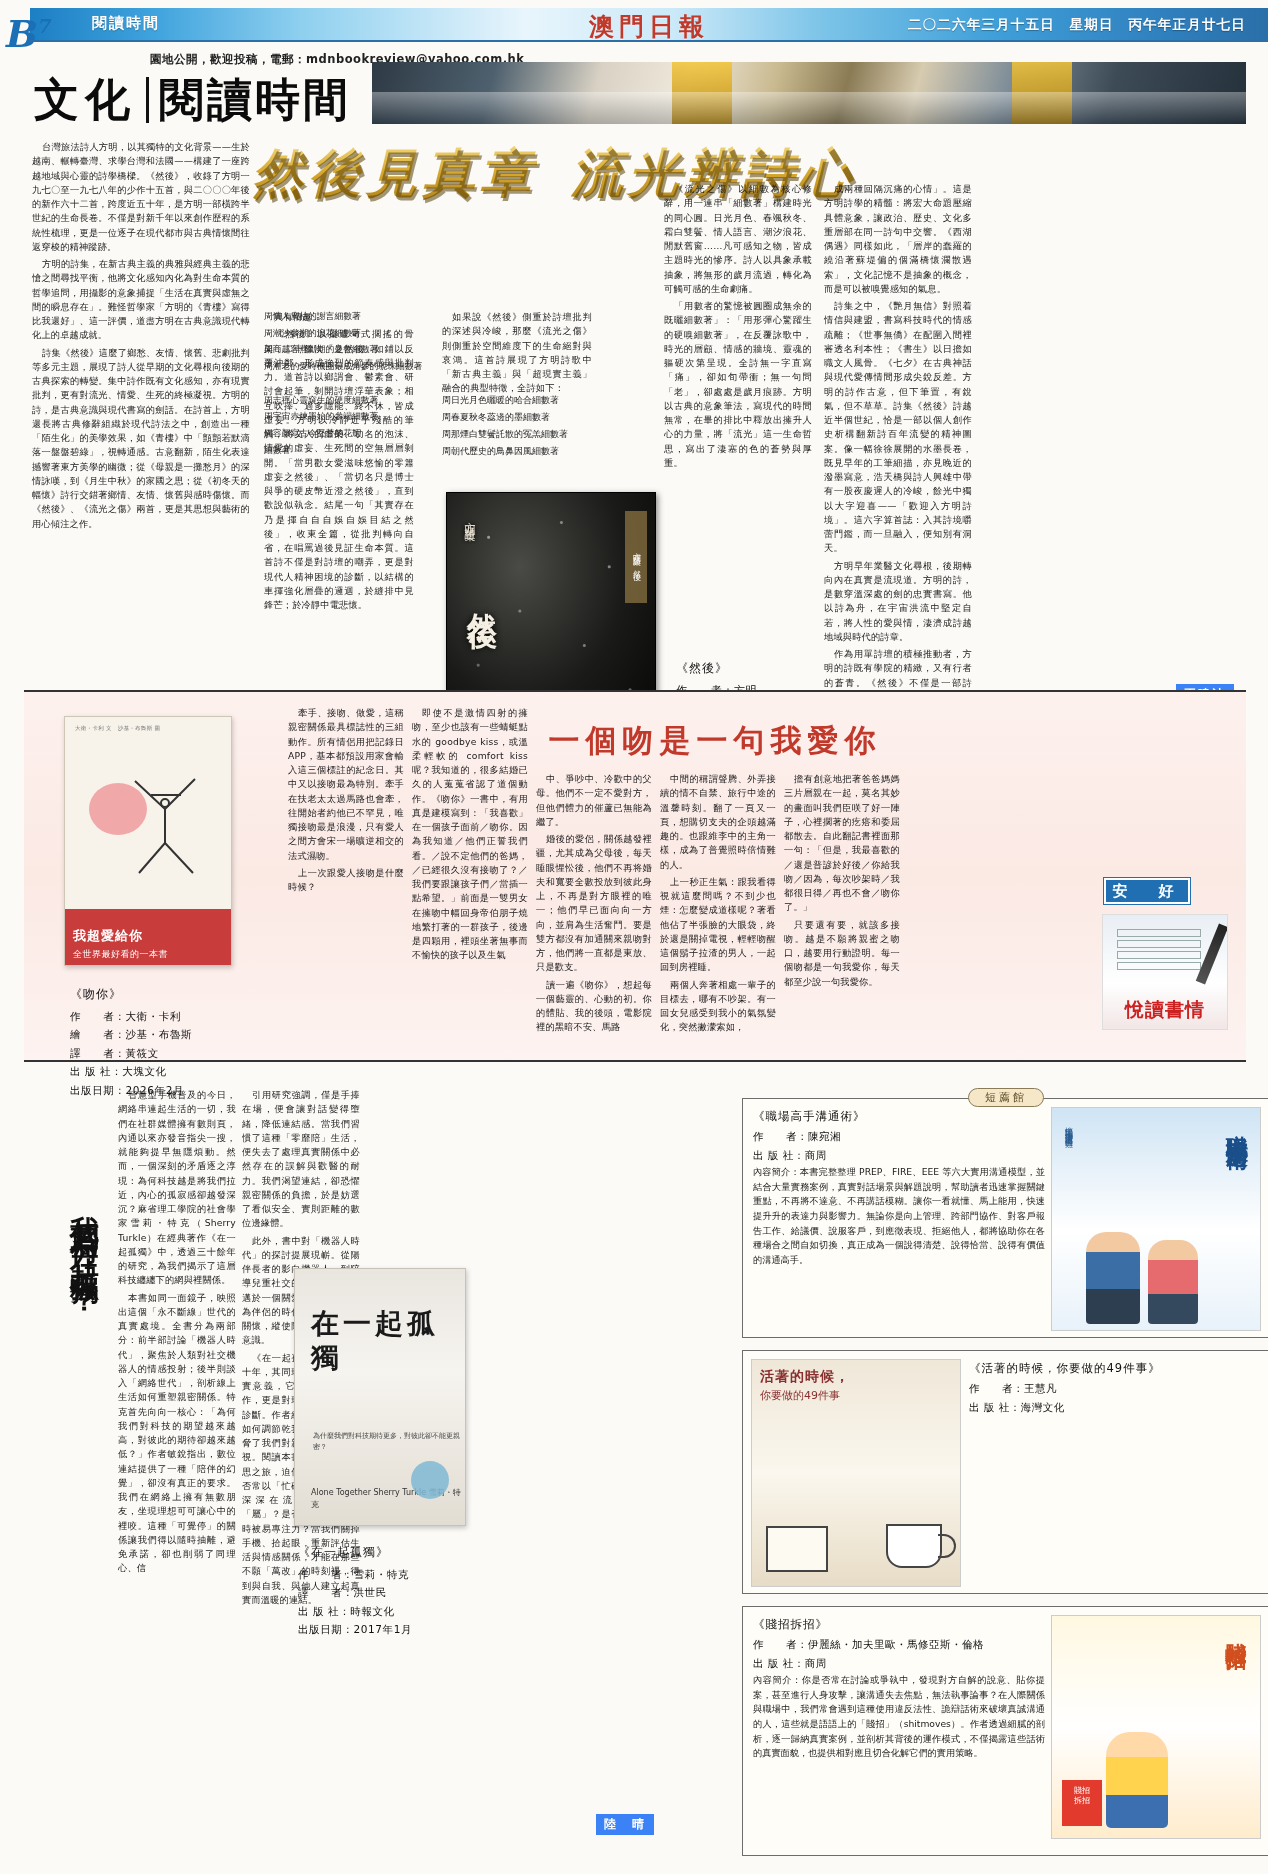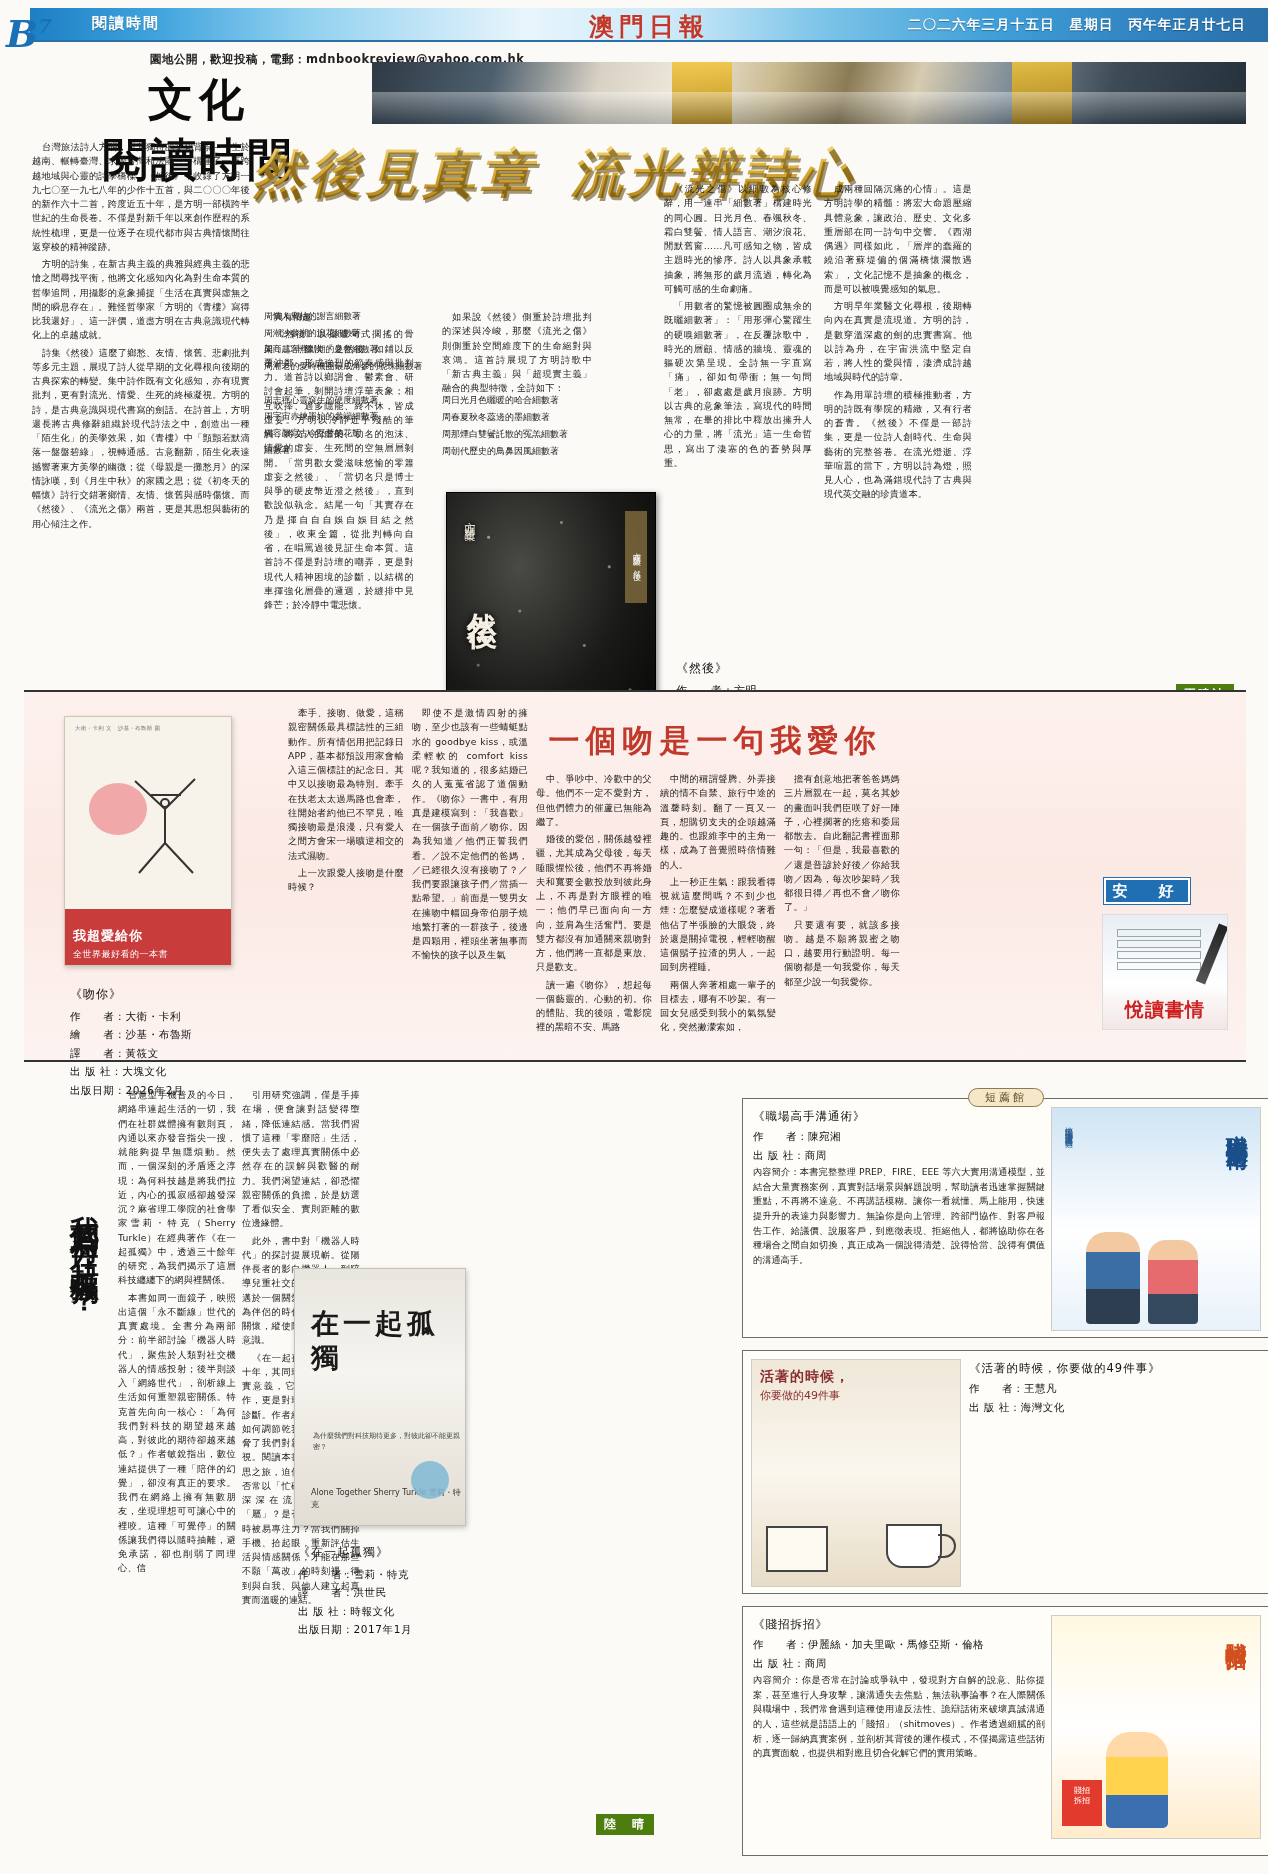--- a/index.html
+++ b/index.html
@@ -46,21 +46,21 @@
   .email-line {
     position:absolute; left:150px; top:52px; font-size:11.5px; color:#222;
     letter-spacing:.5px; font-weight:bold;
   }
 
   
   .sec1 { position:absolute; left:24px; top:62px; width:1222px; height:620px; }
 
   .bigtitle {
     position:absolute; left:10px; top:8px; width:330px; height:60px;
-    display:flex; align-items:center;flex-direction:column;
+    display:flex; align-items:center;
   }
   .bigtitle .t1 {
     font-size:45px; font-weight:bold; letter-spacing:6px;
     font-family:"DejaVu Sans","Liberation Sans",sans-serif; color:#0b0b0b;
   }
   .bigtitle .bar { width:3px; height:46px; background:#111; margin:0 10px; }
   .bigtitle .t2 {
     font-size:45px; font-weight:bold; letter-spacing:3px; color:#0b0b0b;
   }
 
@@ -156,21 +156,21 @@
   }
 
   .bookinfo {
     position:absolute; font-size:11px; line-height:1.75; color:#111;
   }
   .bookinfo .bi-title { font-size:12px; margin-bottom:2px; letter-spacing:1px;}
   .bookinfo .bi-row { letter-spacing:.6px; }
   .bi1 { left:652px; top:596px; width:150px; }
 
   .byline-badge {
-    position:absolute; background:#4d7c0f; color:#fff; font-size:12px;
+    position:absolute; background:#3b82f6; color:#fff; font-size:12px;
     padding:2px 8px; letter-spacing:2px; font-weight:bold;
   }
   .bl1 { left:1152px; top:622px; }
 
   
   .sec2 {
     position:absolute; left:24px; top:690px; width:1222px; height:372px;
     background:linear-gradient(180deg,#fdf1ee 0%,#fbe9e4 50%,#fdf3f0 100%);
     border-top:2px solid #333; border-bottom:2px solid #333;
   }
@@ -401,20 +401,21 @@
           <div class="bi-row">出版日期：2022年8月</div>
         </div>
     </div>
 
     <div class="col s1c4">
         <p>《流光之傷》以細數為核心修辭，用一連串「細數著」構建時光的同心圓。日光月色、春颯秋冬、霜白雙鬢、情人語言、潮汐浪花、閒默舊窗……凡可感知之物，皆成主題時光的慘序。詩人以具象承載抽象，將無形的歲月流過，轉化為可觸可感的生命劇痛。</p>
         <p>「用數者的驚憶被圓圈成無余的既曬細數著」：「用形彈心驚躍生的硬嗅細數著」，在反覆詠歌中，時光的層顧、情感的牆境、靈魂的軀硬次第呈現。全詩無一字直寫「痛」，卻如旬帶衝；無一句問「老」，卻處處是歲月痕跡。方明以古典的意象筆法，寫現代的時間無常，在畢的排比中釋放出擁升人心的力量，將「流光」這一生命哲思，寫出了淒塞的色的蒼勢與厚重。</p>
       </div>
     <div class="col s1c5">
         <p>成兩種回隔沉痛的心情」。這是方明詩學的精髓：將宏大命題壓縮具體意象，讓政治、歷史、文化多重層部在同一詩句中交響。《西湖偶遇》同樣如此，「層岸的蠢羅的繞沿著蘇堤偏的個滿橋懷瀾散遇索」，文化記憶不是抽象的概念，而是可以被嗅覺感知的氣息。</p>
+        <p>詩集之中，《艷月無信》對照着情信與建盟，書寫科技時代的情感疏離；《世事無僑》在配圍入間裡審透名利本性；《書生》以日擔如職文人風骨。《七夕》在古典神話與現代愛傳情間形成尖銳反差。方明的詩作古意，但下筆置，有銳氣，但不草草。詩集《然後》詩越近半個世紀，恰是一部以個人創作史析構翻新詩百年流變的精神圖案。像一幅徐徐展開的水墨長卷，既見早年的工筆細描，亦見晚近的潑墨寫意，浩天橋與詩人興雄中帶有一股夜慶遲人的冷峻，餘光中獨以大字迎喜——「歡迎入方明詩境」。這六字算首誌：入其詩境嚼蕾門鑑，而一旦融入，便知別有洞天。</p>
         <p>方明早年業醫文化尋根，後期轉向內在真實是流現道。方明的詩，是數穿溫深處的劍的忠實書寫。他以詩為舟，在宇宙洪流中堅定自若，將人性的愛與情，淒濟成詩越地域與時代的詩章。</p>
         <p>作為用單詩壇的積極推動者，方明的詩既有學院的精緻，又有行者的蒼青。《然後》不僅是一部詩集，更是一位詩人創時代、生命與藝術的完整答卷。在流光燈逝、浮華喧囂的當下，方明以詩為燈，照見人心，也為滿錯現代詩了古典與現代英交融的珍貴道本。</p>
       </div>
 
     <div class="byline-badge bl1">王曉波</div>
   </div>
 
   <div class="sec2">
     <div class="sec2head">一個吻是一句我愛你</div>
 

